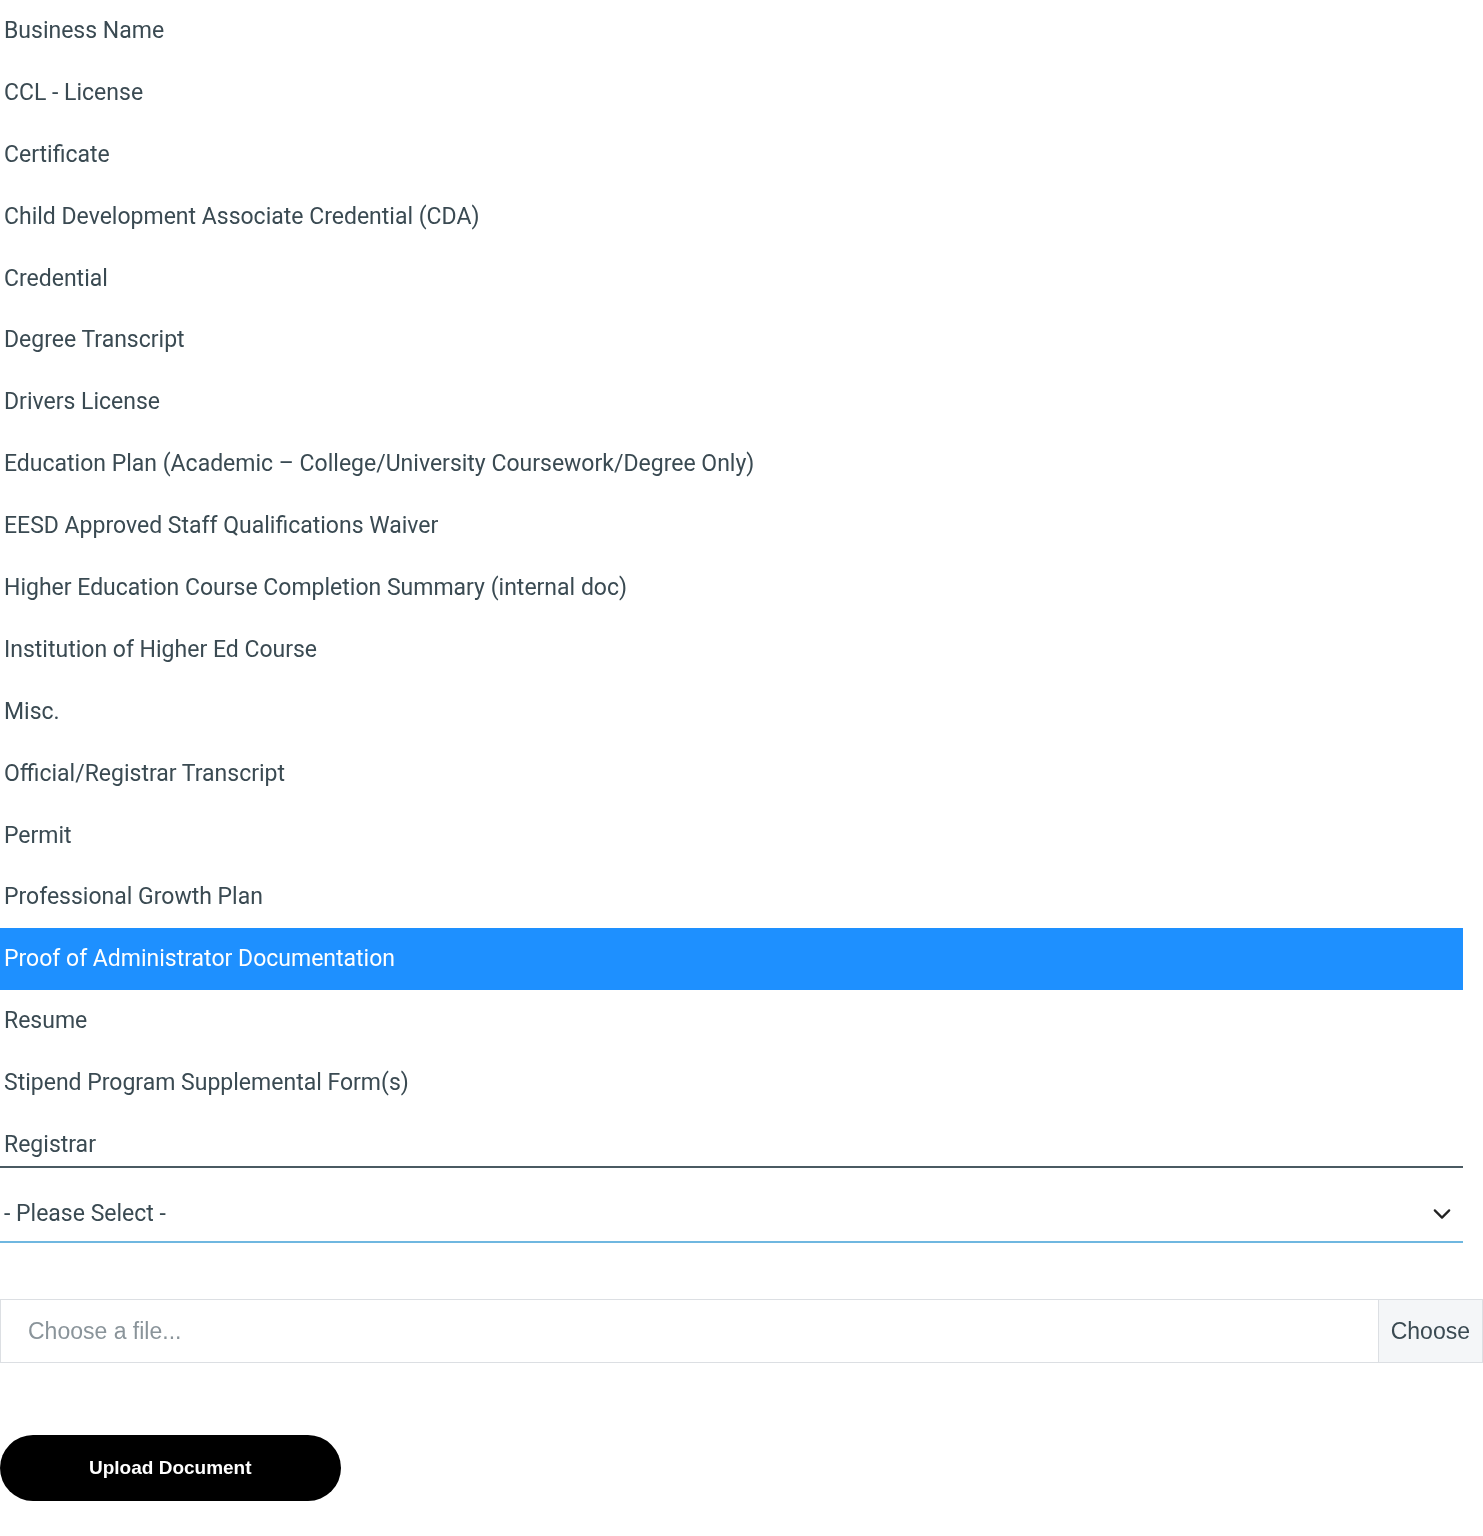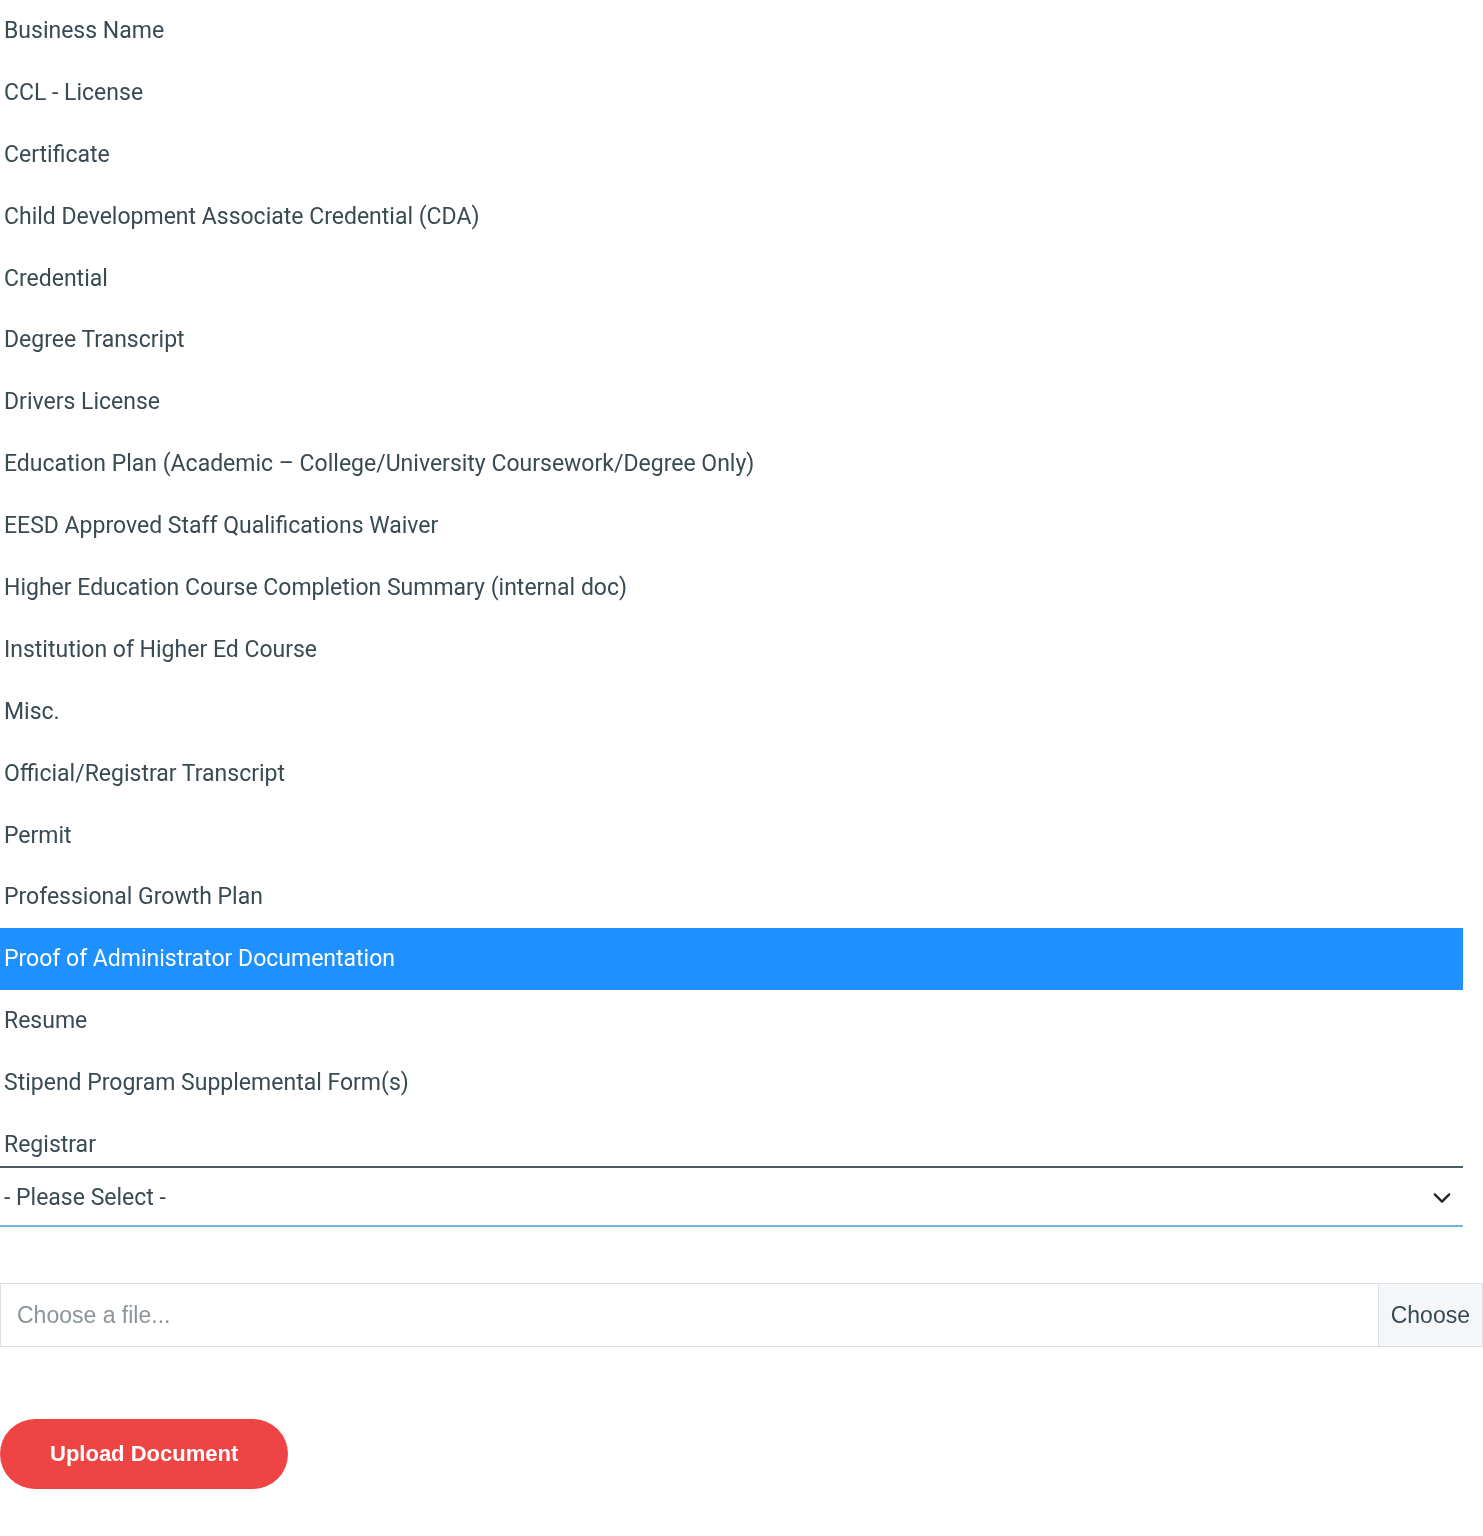--- a/index.html
+++ b/index.html
@@ -39,21 +39,21 @@
     }
     .dropdown-item.selected {
       background: #1e90ff;
       color: #fff;
     }
     .select-row {
       width: 1463px;
       display: flex;
       align-items: center;
       justify-content: space-between;
-      padding: 16px 10px 14px 4px;
+      padding: 32px 10px 14px 4px;
       font-size: 23px;
       color: #3a4a52;
       border-bottom: 2px solid #6fb7e0;
       cursor: pointer;
     }
     .chevron {
       width: 22px;
       height: 22px;
       display: inline-flex;
       align-items: center;
@@ -68,48 +68,48 @@
       width: 1483px;
       margin-top: 56px;
       display: flex;
       align-items: stretch;
       border: 1px solid #dcdfe3;
       height: 64px;
     }
     .file-input {
       flex: 1;
       border: none;
-      padding: 0 16px;
+      padding: 0 27px;
       font-size: 23px;
       color: #8a949a;
       background: #fff;
       outline: none;
     }
     .file-input::placeholder {
       color: #8a949a;
     }
     .choose-button {
       background: #f4f6f8;
       border: none;
       border-left: 1px solid #dcdfe3;
       padding: 0 12px;
       font-size: 23px;
       color: #3a4a52;
       cursor: pointer;
       font-weight: 400;
     }
     .upload-button {
       margin-top: 72px;
-      background: #ef4444;
+      background: #000000;
       color: #fff;
       border: none;
       border-radius: 40px;
-      font-size: 22px;
+      font-size: 19px;
       font-weight: 600;
-      padding: 22px 50px;
+      padding: 22px 89px;
       cursor: pointer;
     }
   </style>
 </head>
 <body>
 
 
 
 <div class="dropdown-list" id="dropdown-list">
     <div class="dropdown-item">Business Name</div>

